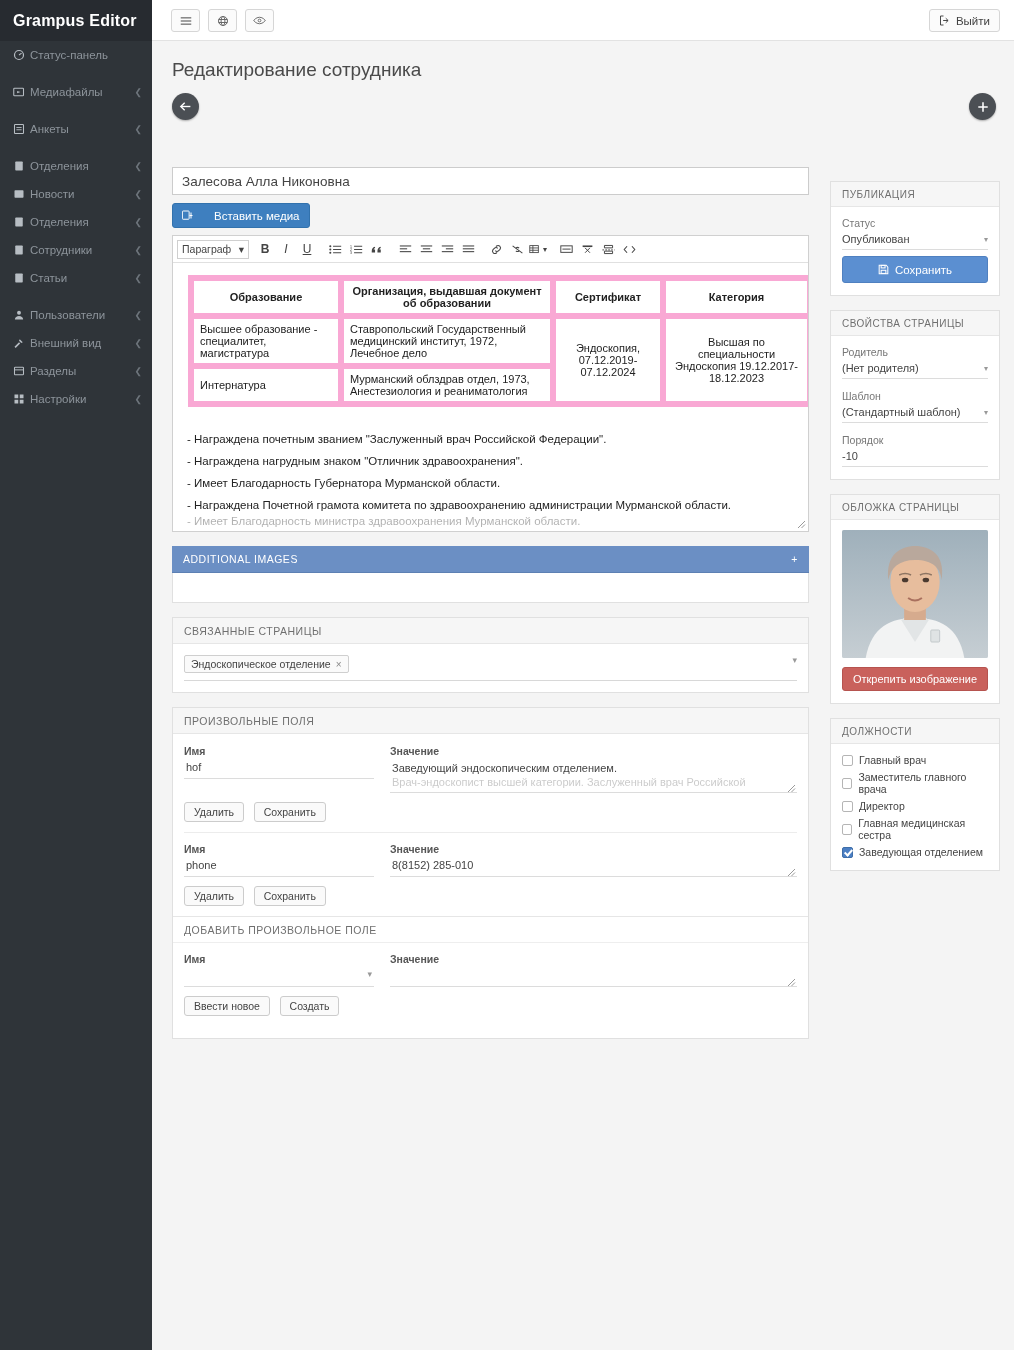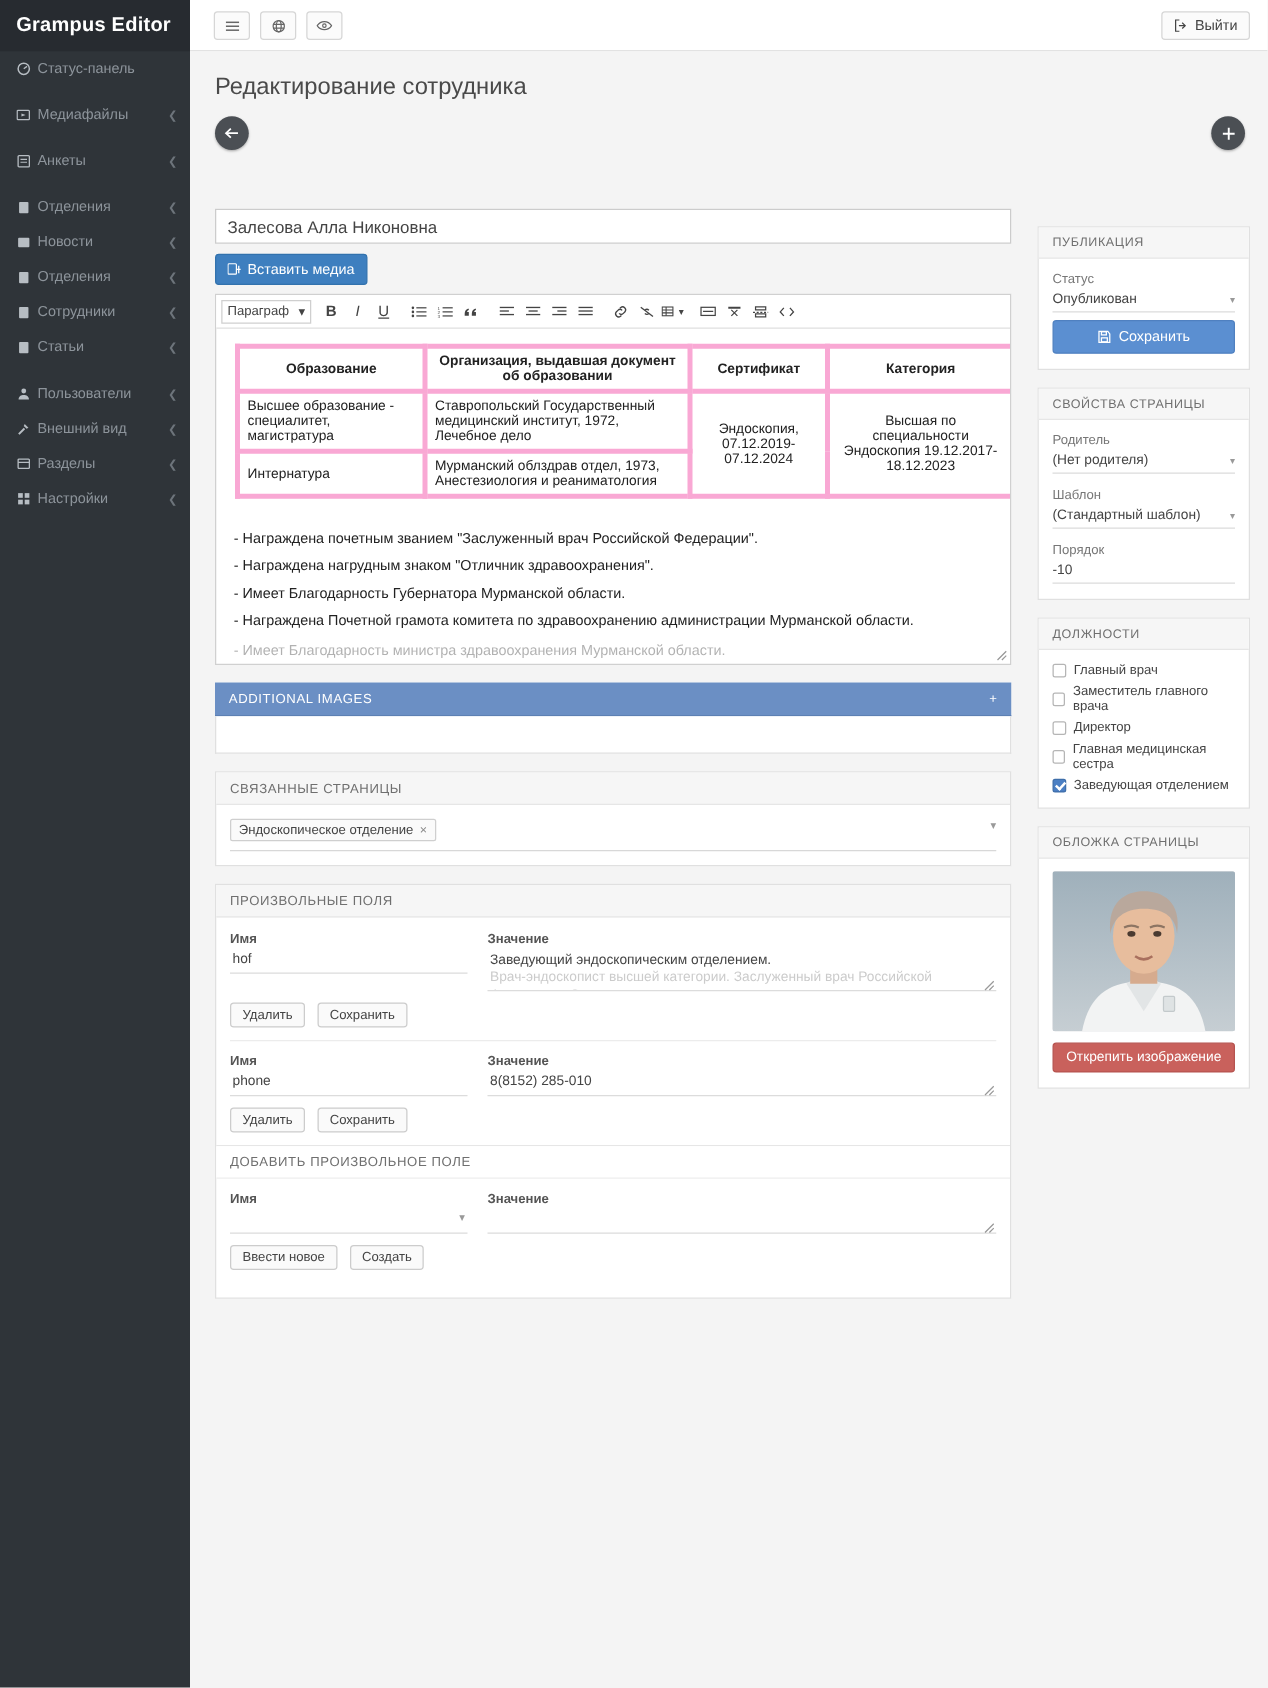--- a/index.html
+++ b/index.html
@@ -105,21 +105,21 @@
     border: 1px solid #ccc;
     background: #fff;
     padding: 0 9px;
     font-size: 13.5px;
     color: #444;
     font-family: "Liberation Sans", sans-serif;
   }
   #insert-media {
     margin-top: 8px;
     height: 25px;
-    display: inline-flex; align-items: center; gap: 4px;
+    display: inline-flex; align-items: center; gap: 20px;
     background: #3e7fbf;
     color: #fff;
     border: 1px solid #3272ad;
     border-radius: 3px;
     padding: 0 9px;
     font-size: 11.5px;
   }
   
   #editor-wrap {
     margin-top: 7px;
@@ -157,21 +157,21 @@
     position: relative;
     font-size: 11.5px;
     color: #222;
   }
   table.edu {
     border-collapse: collapse;
     width: 625px;
     margin-left: 1px;
   }
   table.edu th, table.edu td {
-    border: 4px solid #f9a8d4;
+    border: 6px solid #f9a8d4;
     padding: 4px 6px;
     font-size: 11px;
     vertical-align: middle;
   }
   table.edu th { text-align: center; font-weight: bold; }
   .awards p {
     margin: 0 0 10px 0;
     font-size: 11.5px;
   }
   .fade-line {
@@ -859,46 +859,20 @@
         <div class="fld-group" style="margin-bottom:0">
           <div class="fld-label">Порядок</div>
           <div class="fld-value">
             <span>-10</span>
           </div>
         </div>
       </div>
     </div>
 
     <div class="rpanel">
-      <div class="rpanel-head">ДОЛЖНОСТИ</div>
-      <div class="rpanel-body">
-        <div class="chk-row">
-          <span class="chk"></span>
-          <span>Главный врач</span>
-        </div>
-        <div class="chk-row">
-          <span class="chk"></span>
-          <span>Заместитель главного врача</span>
-        </div>
-        <div class="chk-row">
-          <span class="chk"></span>
-          <span>Директор</span>
-        </div>
-        <div class="chk-row">
-          <span class="chk"></span>
-          <span>Главная медицинская сестра</span>
-        </div>
-        <div class="chk-row" style="margin-bottom:0">
-          <span class="chk on"></span>
-          <span>Заведующая отделением</span>
-        </div>
-      </div>
-    </div>
-
-    <div class="rpanel">
       <div class="rpanel-head">ОБЛОЖКА СТРАНИЦЫ</div>
       <div class="rpanel-body">
         <div id="cover-img">
           <svg width="100%" height="100%" viewBox="0 0 148 128" preserveAspectRatio="none">
             <defs>
               <linearGradient id="bgg" x1="0" y1="0" x2="0" y2="1">
                 <stop offset="0" stop-color="#9fb0bb"></stop>
                   <stop offset="1" stop-color="#c6ced3"></stop>
               </linearGradient>
             </defs>
@@ -919,14 +893,40 @@
 
             <path d="M67 68 q7 5 14 0" stroke="#a9705e" stroke-width="2" fill="none"></path>
 
             <rect x="90" y="100" width="9" height="12" rx="1" fill="#dfe3e4" stroke="#c3c9cb"></rect>
           </svg>
         </div>
         <div id="detach-btn">Открепить изображение</div>
       </div>
     </div>
 
+    <div class="rpanel">
+      <div class="rpanel-head">ДОЛЖНОСТИ</div>
+      <div class="rpanel-body">
+        <div class="chk-row">
+          <span class="chk"></span>
+          <span>Главный врач</span>
+        </div>
+        <div class="chk-row">
+          <span class="chk"></span>
+          <span>Заместитель главного врача</span>
+        </div>
+        <div class="chk-row">
+          <span class="chk"></span>
+          <span>Директор</span>
+        </div>
+        <div class="chk-row">
+          <span class="chk"></span>
+          <span>Главная медицинская сестра</span>
+        </div>
+        <div class="chk-row" style="margin-bottom:0">
+          <span class="chk on"></span>
+          <span>Заведующая отделением</span>
+        </div>
+      </div>
+    </div>
+
   </div>
 </div>
 
 </body></html>

